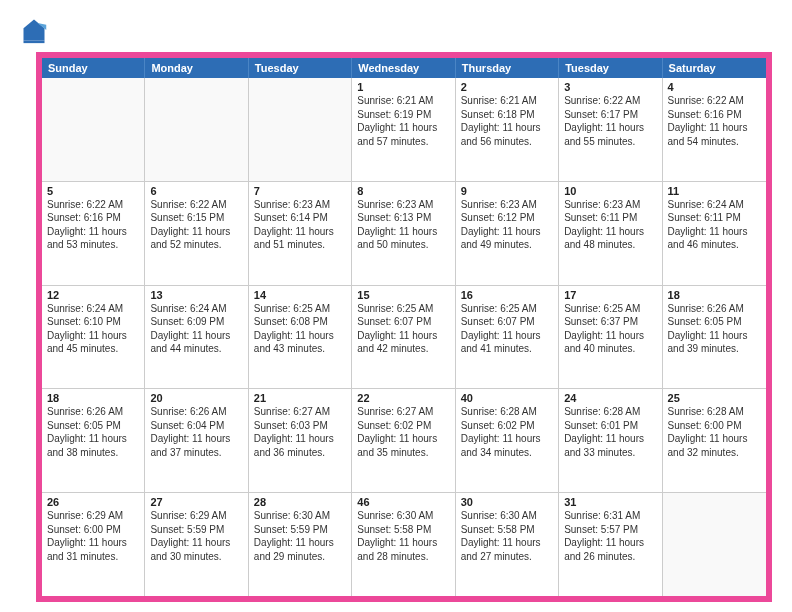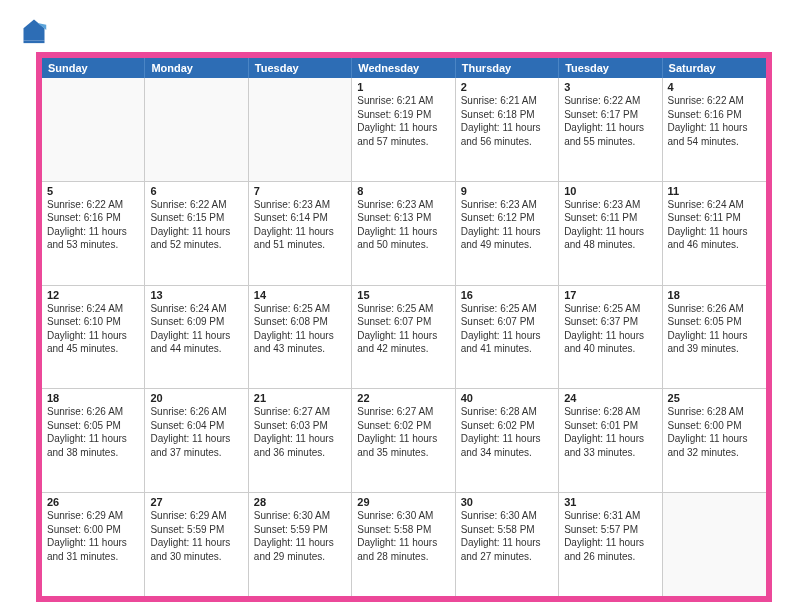--- a/index.html
+++ b/index.html
@@ -317,21 +317,21 @@
 Sunset: 5:59 PM
 Daylight: 11 hours and 30 minutes.</div>
           </div>
           <div class="cal-cell">
             <span class="day-num">28</span>
             <div class="cell-text">Sunrise: 6:30 AM
 Sunset: 5:59 PM
 Daylight: 11 hours and 29 minutes.</div>
           </div>
           <div class="cal-cell">
-            <span class="day-num">29</span>
+            <span class="day-num">46</span>
             <div class="cell-text">Sunrise: 6:30 AM
 Sunset: 5:58 PM
 Daylight: 11 hours and 28 minutes.</div>
           </div>
           <div class="cal-cell">
             <span class="day-num">30</span>
             <div class="cell-text">Sunrise: 6:30 AM
 Sunset: 5:58 PM
 Daylight: 11 hours and 27 minutes.</div>
           </div>

